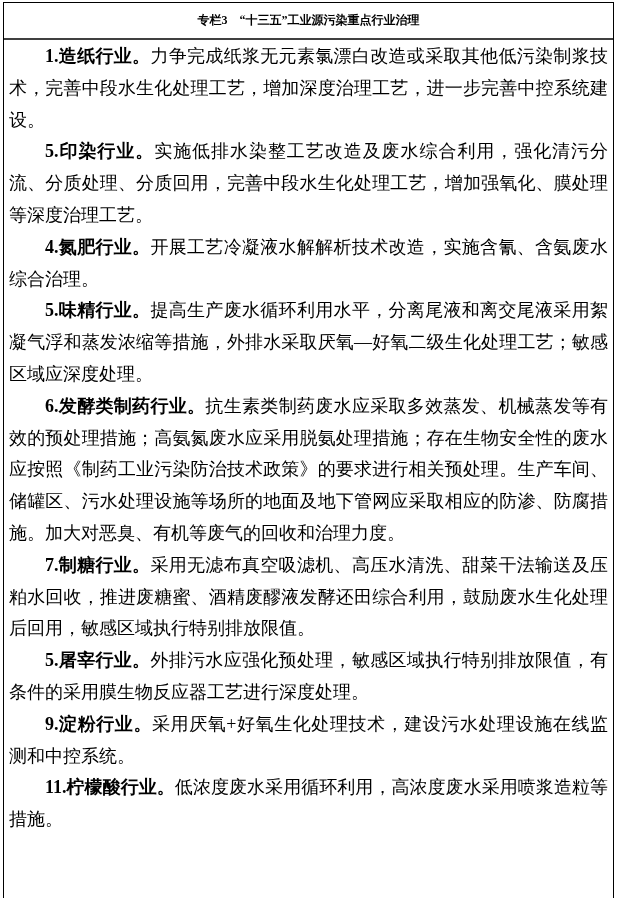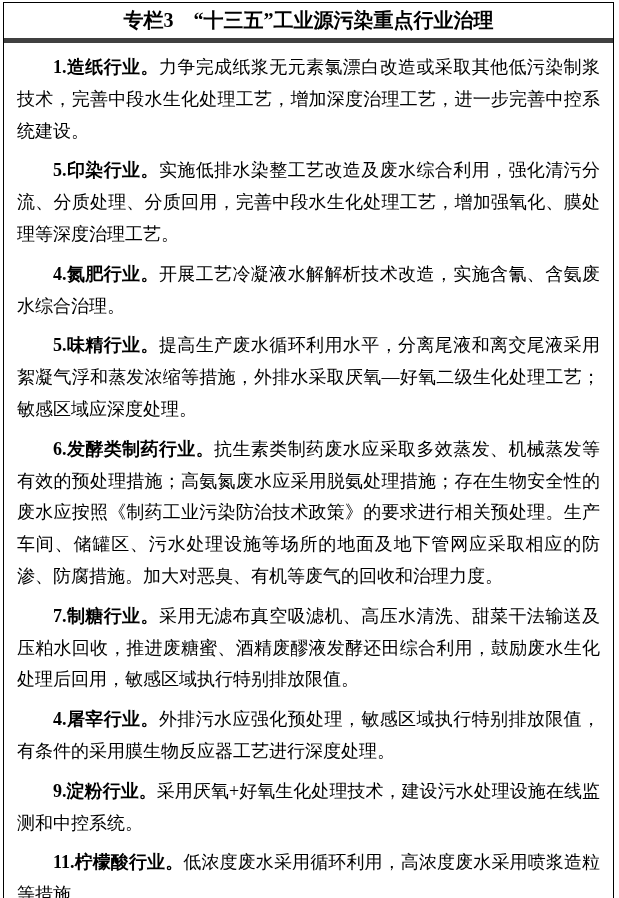--- a/index.html
+++ b/index.html
@@ -21,36 +21,36 @@
     top: 2px;
     width: 611px;
     height: 910px;
     border: 1px solid #000000;
     border-bottom: none;
     box-sizing: border-box;
     background: #ffffff;
   }
   .panel-title {
     height: 35px;
-    border-bottom: 5px solid #404040;
+    border-bottom: 2px solid #404040;
     display: flex;
     align-items: center;
     justify-content: center;
     font-weight: bold;
-    font-size: 20px;
+    font-size: 12px;
   }
   .panel-body {
     padding: 1px 5px 0 5px;
     font-size: 18px;
     line-height: 31.8px;
     text-align: justify;
     text-justify: inter-character;
   }
   .item {
-    margin: 8px;
+    margin: 0;
     padding: 0;
     text-indent: 2em;
   }
   .item-label {
     font-weight: bold;
   }
 </style>
 </head>
 <body>
 
@@ -63,20 +63,20 @@
 
 
   <p class="item"><span class="item-label">4.氮肥行业。</span><span class="item-text">开展工艺冷凝液水解解析技术改造，实施含氰、含氨废水综合治理。</span></p>
 
   <p class="item"><span class="item-label">5.味精行业。</span><span class="item-text">提高生产废水循环利用水平，分离尾液和离交尾液采用絮凝气浮和蒸发浓缩等措施，外排水采取厌氧—好氧二级生化处理工艺；敏感区域应深度处理。</span></p>
 
   <p class="item"><span class="item-label">6.发酵类制药行业。</span><span class="item-text">抗生素类制药废水应采取多效蒸发、机械蒸发等有效的预处理措施；高氨氮废水应采用脱氨处理措施；存在生物安全性的废水应按照《制药工业污染防治技术政策》的要求进行相关预处理。生产车间、储罐区、污水处理设施等场所的地面及地下管网应采取相应的防渗、防腐措施。加大对恶臭、有机等废气的回收和治理力度。</span></p>
 
   <p class="item"><span class="item-label">7.制糖行业。</span><span class="item-text">采用无滤布真空吸滤机、高压水清洗、甜菜干法输送及压粕水回收，推进废糖蜜、酒精废醪液发酵还田综合利用，鼓励废水生化处理后回用，敏感区域执行特别排放限值。</span></p>
 
-  <p class="item"><span class="item-label">4.屠宰行业。</span><span class="item-text">外排污水应强化预处理，敏感区域执行特别排放限值，有条件的采用膜生物反应器工艺进行深度处理。</span></p>
+  <p class="item"><span class="item-label">5.屠宰行业。</span><span class="item-text">外排污水应强化预处理，敏感区域执行特别排放限值，有条件的采用膜生物反应器工艺进行深度处理。</span></p>
 
   <p class="item"><span class="item-label">9.淀粉行业。</span><span class="item-text">采用厌氧+好氧生化处理技术，建设污水处理设施在线监测和中控系统。</span></p>
 
 
   <p class="item"><span class="item-label">11.柠檬酸行业。</span><span class="item-text">低浓度废水采用循环利用，高浓度废水采用喷浆造粒等措施。</span></p>
 </div>
 </div>
 
 </body></html>

